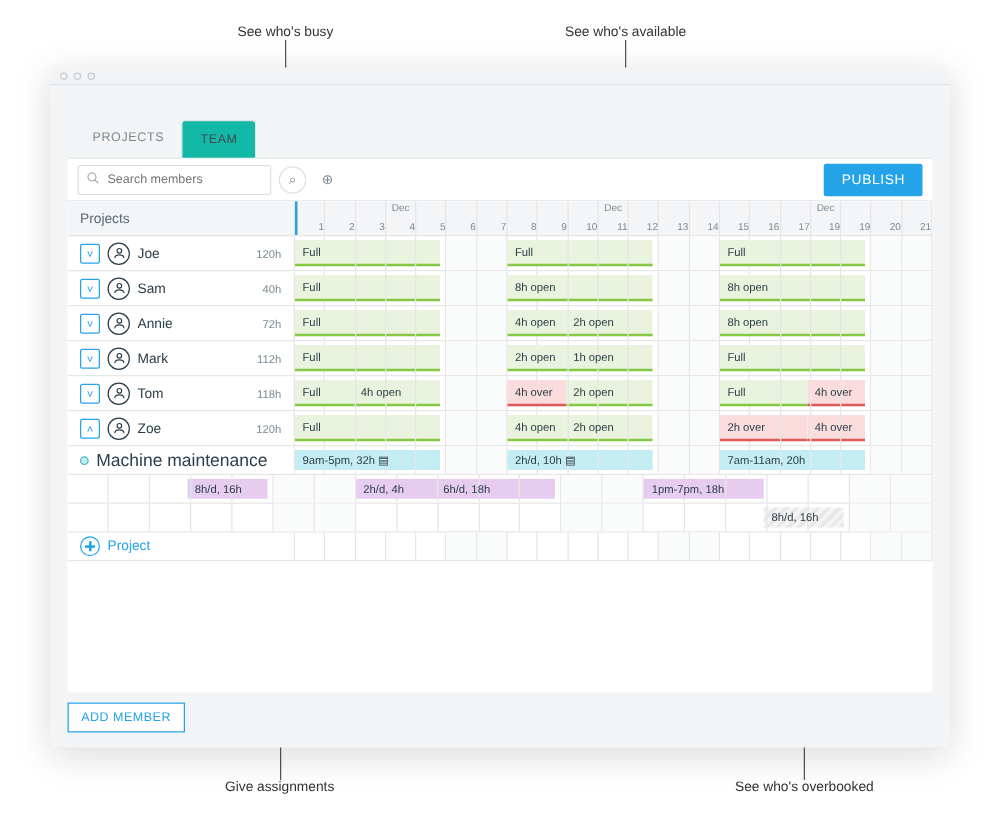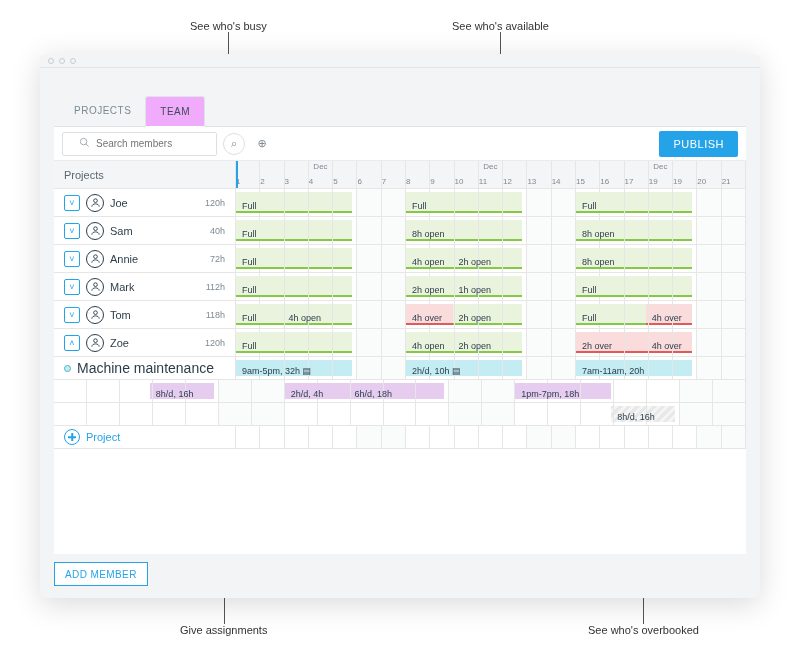--- a/index.html
+++ b/index.html
@@ -29,54 +29,54 @@
   .hdr h1{margin:0;font-size:22px;font-weight:400;color:#3e4b54}
   .drgroup{display:flex;align-items:center}
   .drbtn,.navbtn{background:#fff;border:1px solid #d8dde0;height:24px;display:flex;align-items:center;justify-content:center;color:#5d6a72;font-size:11px;cursor:pointer}
   .drbtn{padding:0 10px;border-radius:2px 0 0 2px;gap:6px}
   .navbtn{width:24px}
   .navbtn.l{border-left:none}
   .navbtn.r{border-left:none;border-radius:0 2px 2px 0}
 
   .tabs{display:flex;border-bottom:1px solid #dfe3e5;padding-left:6px}
   .tab{padding:9px 14px;font-size:10px;color:var(--muted);letter-spacing:.5px;cursor:pointer}
-  .tab.active{background:#f0abfc;border:1px solid #dfe3e5;border-bottom-color:#fff;margin-bottom:-1px;border-radius:3px 3px 0 0;color:#3e4b54}
+  .tab.active{background:#14b8a6;border:1px solid #dfe3e5;border-bottom-color:#fff;margin-bottom:-1px;border-radius:3px 3px 0 0;color:#3e4b54}
 
   .toolbar{background:#fff;height:34px;display:flex;align-items:center;padding:0 8px;gap:6px;border-bottom:1px solid #e9ecee}
-  .search{display:flex;align-items:center;border:1px solid #dbe0e3;border-radius:2px;flex:0 0 155px;height:24px;padding:0 16px;gap:4px}
+  .search{display:flex;align-items:center;border:1px solid #dbe0e3;border-radius:2px;flex:0 0 155px;height:24px;padding:0 6px;gap:4px}
   .search input{border:none;outline:none;font-size:10px;color:var(--text);width:100%}
   .rndbtn{width:22px;height:22px;border-radius:50%;border:1px solid #dbe0e3;display:flex;align-items:center;justify-content:center;color:var(--muted);cursor:pointer}
   .flex1{flex:1}
   .publish{background:var(--blue);color:#fff;border:none;height:26px;padding:0 14px;border-radius:2px;font-size:11px;letter-spacing:.5px;cursor:pointer}
 
   
   .schedule{flex:1;display:flex;flex-direction:column;background:#fff;overflow:hidden}
   .timeline-hdr{height:28px;display:flex;border-bottom:1px solid var(--grid);background:#f4f5f7}
   .leftcol{width:182px;border-right:1px solid var(--grid);display:flex;align-items:center;padding:0 10px;font-size:11px;color:#5a6770}
   .cells{flex:1;display:flex;position:relative}
-  .dayhdr{flex:1;min-width:0;display:flex;flex-direction:column;align-items:flex-start;justify-content:flex-end;font-size:8px;color:var(--muted);border-right:1px solid var(--grid);padding-bottom:2px;position:relative}
+  .dayhdr{flex:1;min-width:0;display:flex;flex-direction:column;align-items:flex-end;justify-content:flex-end;font-size:8px;color:var(--muted);border-right:1px solid var(--grid);padding-bottom:2px;position:relative}
   .dayhdr .month{position:absolute;top:1px;left:50%;transform:translateX(-50%);font-size:8px;color:var(--muted)}
   .row{display:flex;border-bottom:1px solid var(--grid)}
   .row .leftcol{display:flex;align-items:center;gap:6px}
   .row.person{height:28px}
   .row.task{height:23px}
   .chev{width:16px;height:16px;border:1px solid var(--blue);border-radius:2px;display:flex;align-items:center;justify-content:center;color:var(--blue);font-size:9px;cursor:pointer}
   .avatar{width:18px;height:18px;border-radius:50%;border:1.5px solid #2c3e4a;display:flex;align-items:center;justify-content:center}
   .avatar svg{width:11px;height:11px}
   .pname{flex:1;color:var(--text);font-size:11px}
   .phours{color:var(--muted);font-size:9px}
   .bdot{width:7px;height:7px;border-radius:50%;border:1.5px solid #2c3e4a;flex:0 0 7px}
   .bdot.teal{background:var(--teal-bg);border-color:#4ab6c9}
   .bdot.purple{background:var(--purple-bg);border-color:#b573cf}
   .bdot.gray{background:#d9d9d9;border-color:#999}
   .tlabel{flex:1;font-size:14px;color:var(--text)}
   .txt{position:relative;z-index:2;font-size:9px;color:var(--text);padding-left:2px;white-space:nowrap}
   .cell{flex:1;border-right:1px solid var(--grid);position:relative;overflow:visible;display:flex;align-items:center}
   .cell.weekend{background:#fafbfb}
-  .blk{position:absolute;top:3px;bottom:3px;display:flex;align-items:flex-end;padding-left:4px;font-size:9px;color:var(--text)}
+  .blk{position:absolute;top:3px;bottom:3px;display:flex;align-items:center;padding-left:4px;font-size:9px;color:var(--text)}
   .blk.green{background:var(--green-bg);border-bottom:2.5px solid var(--green-line)}
   .blk.red{background:var(--red-bg);border-bottom:2.5px solid var(--red-line)}
   .blk.teal{background:var(--teal-bg)}
   .blk.purple{background:var(--purple-bg)}
   .blk.gray{background:repeating-linear-gradient(-45deg,#e8e8e8,#e8e8e8 3px,#f5f5f5 3px,#f5f5f5 6px)}
   .today-line{position:absolute;top:0;bottom:0;left:0;border-left:2px solid var(--blue);z-index:3}
 
   .projectadd{color:var(--blue);display:flex;align-items:center;gap:6px;font-size:11px;cursor:pointer}
   .projectadd .plus{width:16px;height:16px;border:1.5px solid var(--blue);border-radius:50%;position:relative}
   .projectadd .plus::before,.projectadd .plus::after{content:"";position:absolute;background:var(--blue)}

